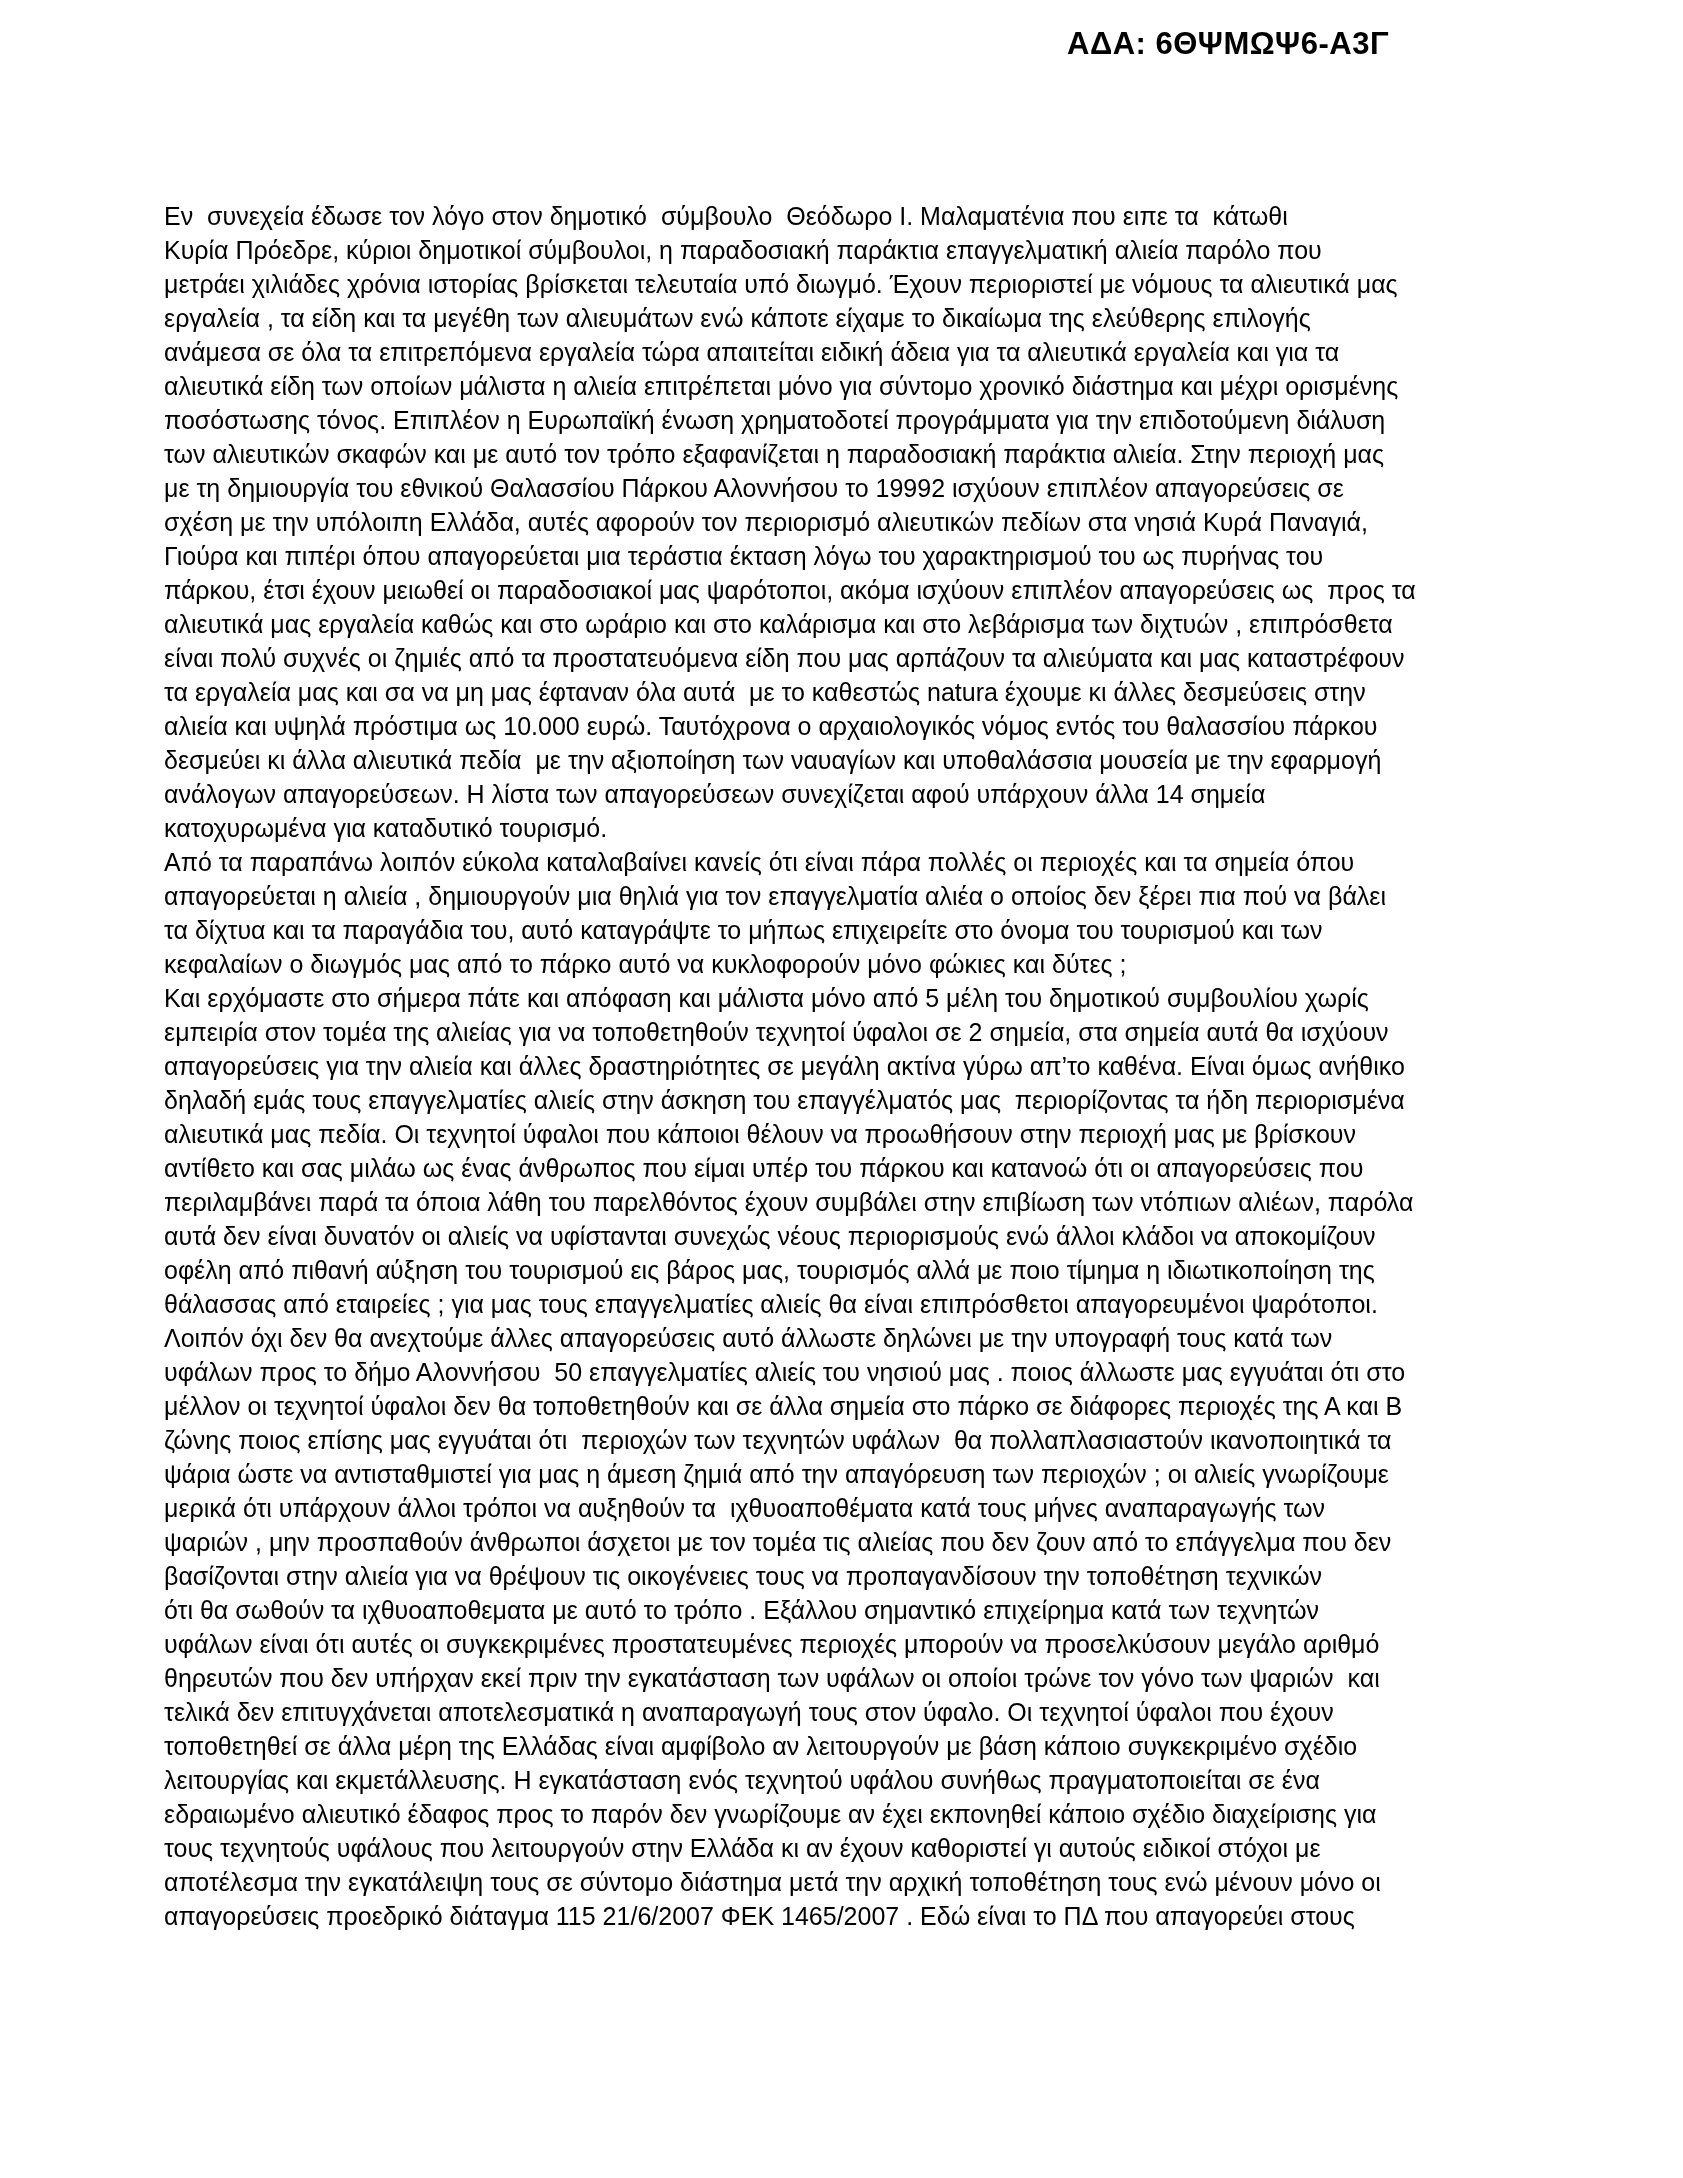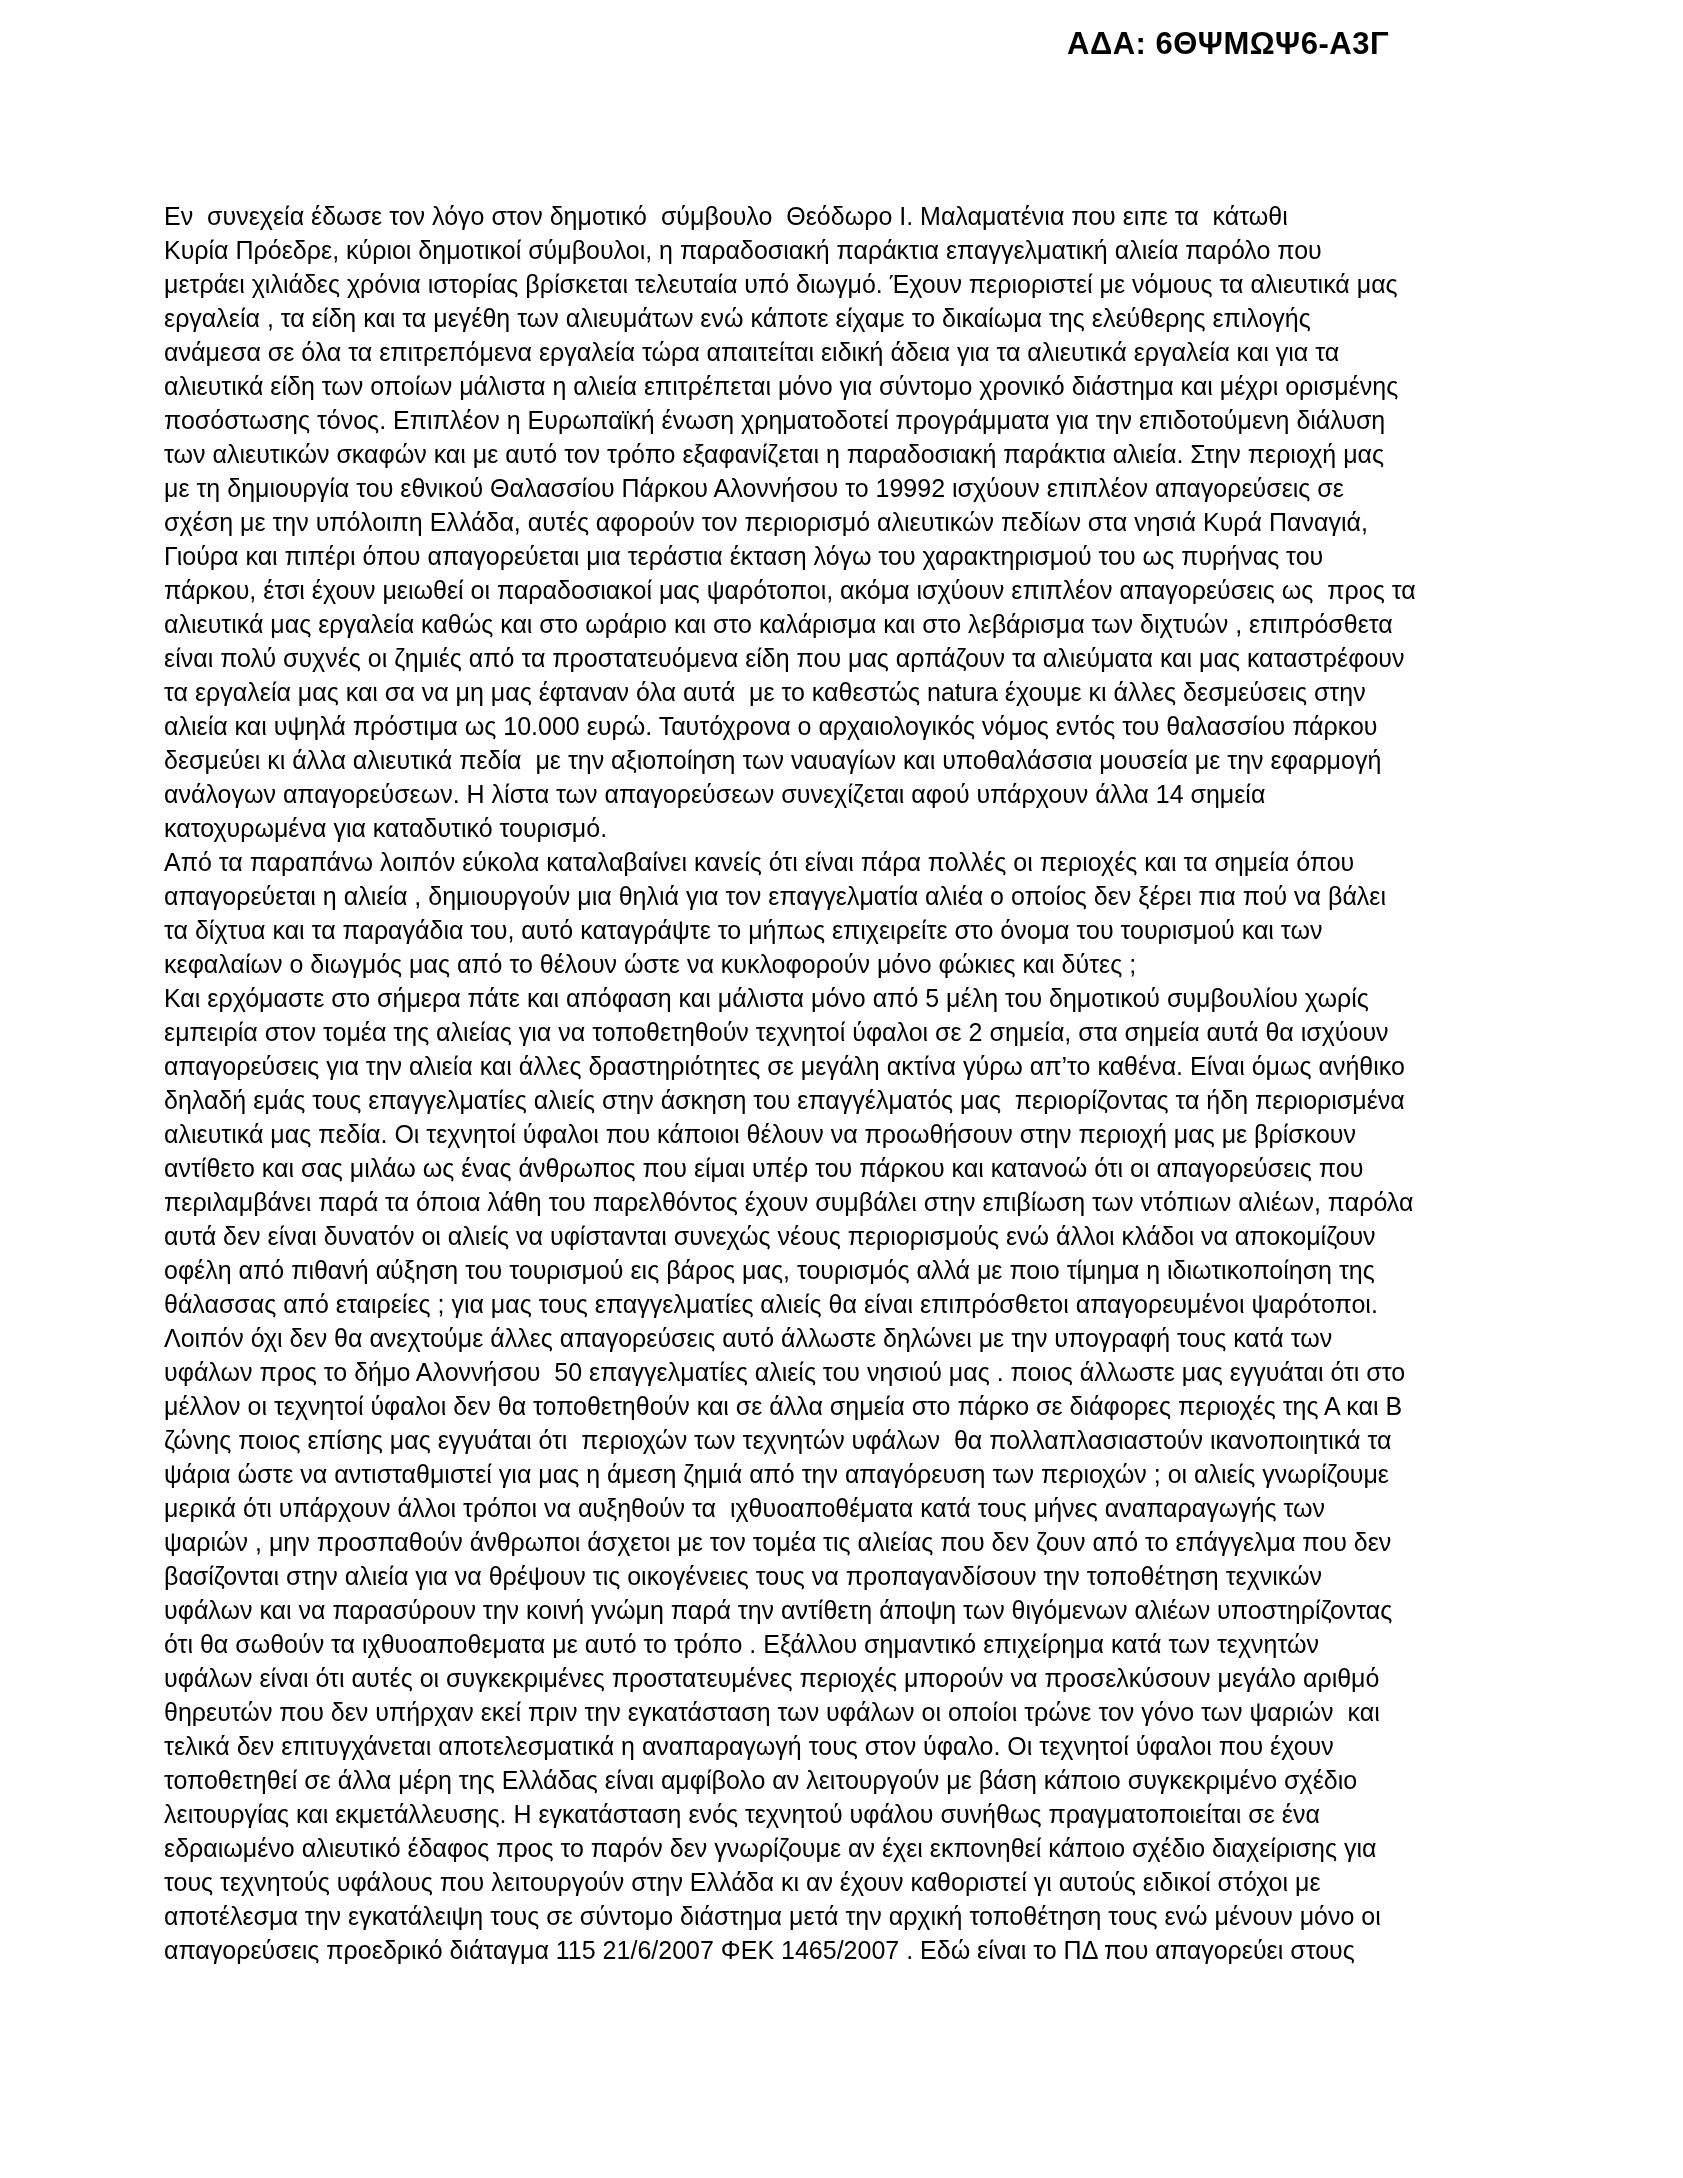--- a/index.html
+++ b/index.html
@@ -59,40 +59,39 @@
       <div class="text-line">αλιευτικά μας εργαλεία καθώς και στο ωράριο και στο καλάρισμα και στο λεβάρισμα των διχτυών , επιπρόσθετα</div>
       <div class="text-line">είναι πολύ συχνές οι ζημιές από τα προστατευόμενα είδη που μας αρπάζουν τα αλιεύματα και μας καταστρέφουν</div>
       <div class="text-line">τα εργαλεία μας και σα να μη μας έφταναν όλα αυτά  με το καθεστώς natura έχουμε κι άλλες δεσμεύσεις στην</div>
       <div class="text-line">αλιεία και υψηλά πρόστιμα ως 10.000 ευρώ. Ταυτόχρονα ο αρχαιολογικός νόμος εντός του θαλασσίου πάρκου</div>
       <div class="text-line">δεσμεύει κι άλλα αλιευτικά πεδία  με την αξιοποίηση των ναυαγίων και υποθαλάσσια μουσεία με την εφαρμογή</div>
       <div class="text-line">ανάλογων απαγορεύσεων. Η λίστα των απαγορεύσεων συνεχίζεται αφού υπάρχουν άλλα 14 σημεία</div>
       <div class="text-line">κατοχυρωμένα για καταδυτικό τουρισμό.</div>
       <div class="text-line">Από τα παραπάνω λοιπόν εύκολα καταλαβαίνει κανείς ότι είναι πάρα πολλές οι περιοχές και τα σημεία όπου</div>
       <div class="text-line">απαγορεύεται η αλιεία , δημιουργούν μια θηλιά για τον επαγγελματία αλιέα ο οποίος δεν ξέρει πια πού να βάλει</div>
       <div class="text-line">τα δίχτυα και τα παραγάδια του, αυτό καταγράψτε το μήπως επιχειρείτε στο όνομα του τουρισμού και των</div>
-      <div class="text-line">κεφαλαίων ο διωγμός μας από το θέλουν ώστε να κυκλοφορούν μόνο φώκιες και δύτες ;</div>
+      <div class="text-line">κεφαλαίων ο διωγμός μας από το πάρκο αυτό να κυκλοφορούν μόνο φώκιες και δύτες ;</div>
       <div class="text-line">Και ερχόμαστε στο σήμερα πάτε και απόφαση και μάλιστα μόνο από 5 μέλη του δημοτικού συμβουλίου χωρίς</div>
       <div class="text-line">εμπειρία στον τομέα της αλιείας για να τοποθετηθούν τεχνητοί ύφαλοι σε 2 σημεία, στα σημεία αυτά θα ισχύουν</div>
       <div class="text-line">απαγορεύσεις για την αλιεία και άλλες δραστηριότητες σε μεγάλη ακτίνα γύρω απ’το καθένα. Είναι όμως ανήθικο</div>
       <div class="text-line">δηλαδή εμάς τους επαγγελματίες αλιείς στην άσκηση του επαγγέλματός μας  περιορίζοντας τα ήδη περιορισμένα</div>
       <div class="text-line">αλιευτικά μας πεδία. Οι τεχνητοί ύφαλοι που κάποιοι θέλουν να προωθήσουν στην περιοχή μας με βρίσκουν</div>
       <div class="text-line">αντίθετο και σας μιλάω ως ένας άνθρωπος που είμαι υπέρ του πάρκου και κατανοώ ότι οι απαγορεύσεις που</div>
       <div class="text-line">περιλαμβάνει παρά τα όποια λάθη του παρελθόντος έχουν συμβάλει στην επιβίωση των ντόπιων αλιέων, παρόλα</div>
       <div class="text-line">αυτά δεν είναι δυνατόν οι αλιείς να υφίστανται συνεχώς νέους περιορισμούς ενώ άλλοι κλάδοι να αποκομίζουν</div>
       <div class="text-line">οφέλη από πιθανή αύξηση του τουρισμού εις βάρος μας, τουρισμός αλλά με ποιο τίμημα η ιδιωτικοποίηση της</div>
       <div class="text-line">θάλασσας από εταιρείες ; για μας τους επαγγελματίες αλιείς θα είναι επιπρόσθετοι απαγορευμένοι ψαρότοποι.</div>
       <div class="text-line">Λοιπόν όχι δεν θα ανεχτούμε άλλες απαγορεύσεις αυτό άλλωστε δηλώνει με την υπογραφή τους κατά των</div>
       <div class="text-line">υφάλων προς το δήμο Αλοννήσου  50 επαγγελματίες αλιείς του νησιού μας . ποιος άλλωστε μας εγγυάται ότι στο</div>
       <div class="text-line">μέλλον οι τεχνητοί ύφαλοι δεν θα τοποθετηθούν και σε άλλα σημεία στο πάρκο σε διάφορες περιοχές της Α και Β</div>
       <div class="text-line">ζώνης ποιος επίσης μας εγγυάται ότι  περιοχών των τεχνητών υφάλων  θα πολλαπλασιαστούν ικανοποιητικά τα</div>
       <div class="text-line">ψάρια ώστε να αντισταθμιστεί για μας η άμεση ζημιά από την απαγόρευση των περιοχών ; οι αλιείς γνωρίζουμε</div>
       <div class="text-line">μερικά ότι υπάρχουν άλλοι τρόποι να αυξηθούν τα  ιχθυοαποθέματα κατά τους μήνες αναπαραγωγής των</div>
       <div class="text-line">ψαριών , μην προσπαθούν άνθρωποι άσχετοι με τον τομέα τις αλιείας που δεν ζουν από το επάγγελμα που δεν</div>
       <div class="text-line">βασίζονται στην αλιεία για να θρέψουν τις οικογένειες τους να προπαγανδίσουν την τοποθέτηση τεχνικών</div>
-      <div class="text-line">υφάλων και να παρασύρουν την κοινή γνώμη παρά την αντίθετη άποψη των θιγόμενων αλιέων υποστηρίζοντας</div>
       <div class="text-line">ότι θα σωθούν τα ιχθυοαποθεματα με αυτό το τρόπο . Εξάλλου σημαντικό επιχείρημα κατά των τεχνητών</div>
       <div class="text-line">υφάλων είναι ότι αυτές οι συγκεκριμένες προστατευμένες περιοχές μπορούν να προσελκύσουν μεγάλο αριθμό</div>
       <div class="text-line">θηρευτών που δεν υπήρχαν εκεί πριν την εγκατάσταση των υφάλων οι οποίοι τρώνε τον γόνο των ψαριών  και</div>
       <div class="text-line">τελικά δεν επιτυγχάνεται αποτελεσματικά η αναπαραγωγή τους στον ύφαλο. Οι τεχνητοί ύφαλοι που έχουν</div>
       <div class="text-line">τοποθετηθεί σε άλλα μέρη της Ελλάδας είναι αμφίβολο αν λειτουργούν με βάση κάποιο συγκεκριμένο σχέδιο</div>
       <div class="text-line">λειτουργίας και εκμετάλλευσης. Η εγκατάσταση ενός τεχνητού υφάλου συνήθως πραγματοποιείται σε ένα</div>
       <div class="text-line">εδραιωμένο αλιευτικό έδαφος προς το παρόν δεν γνωρίζουμε αν έχει εκπονηθεί κάποιο σχέδιο διαχείρισης για</div>
       <div class="text-line">τους τεχνητούς υφάλους που λειτουργούν στην Ελλάδα κι αν έχουν καθοριστεί γι αυτούς ειδικοί στόχοι με</div>
       <div class="text-line">αποτέλεσμα την εγκατάλειψη τους σε σύντομο διάστημα μετά την αρχική τοποθέτηση τους ενώ μένουν μόνο οι</div>
       <div class="text-line">απαγορεύσεις προεδρικό διάταγμα 115 21/6/2007 ΦΕΚ 1465/2007 . Εδώ είναι το ΠΔ που απαγορεύει στους</div>

